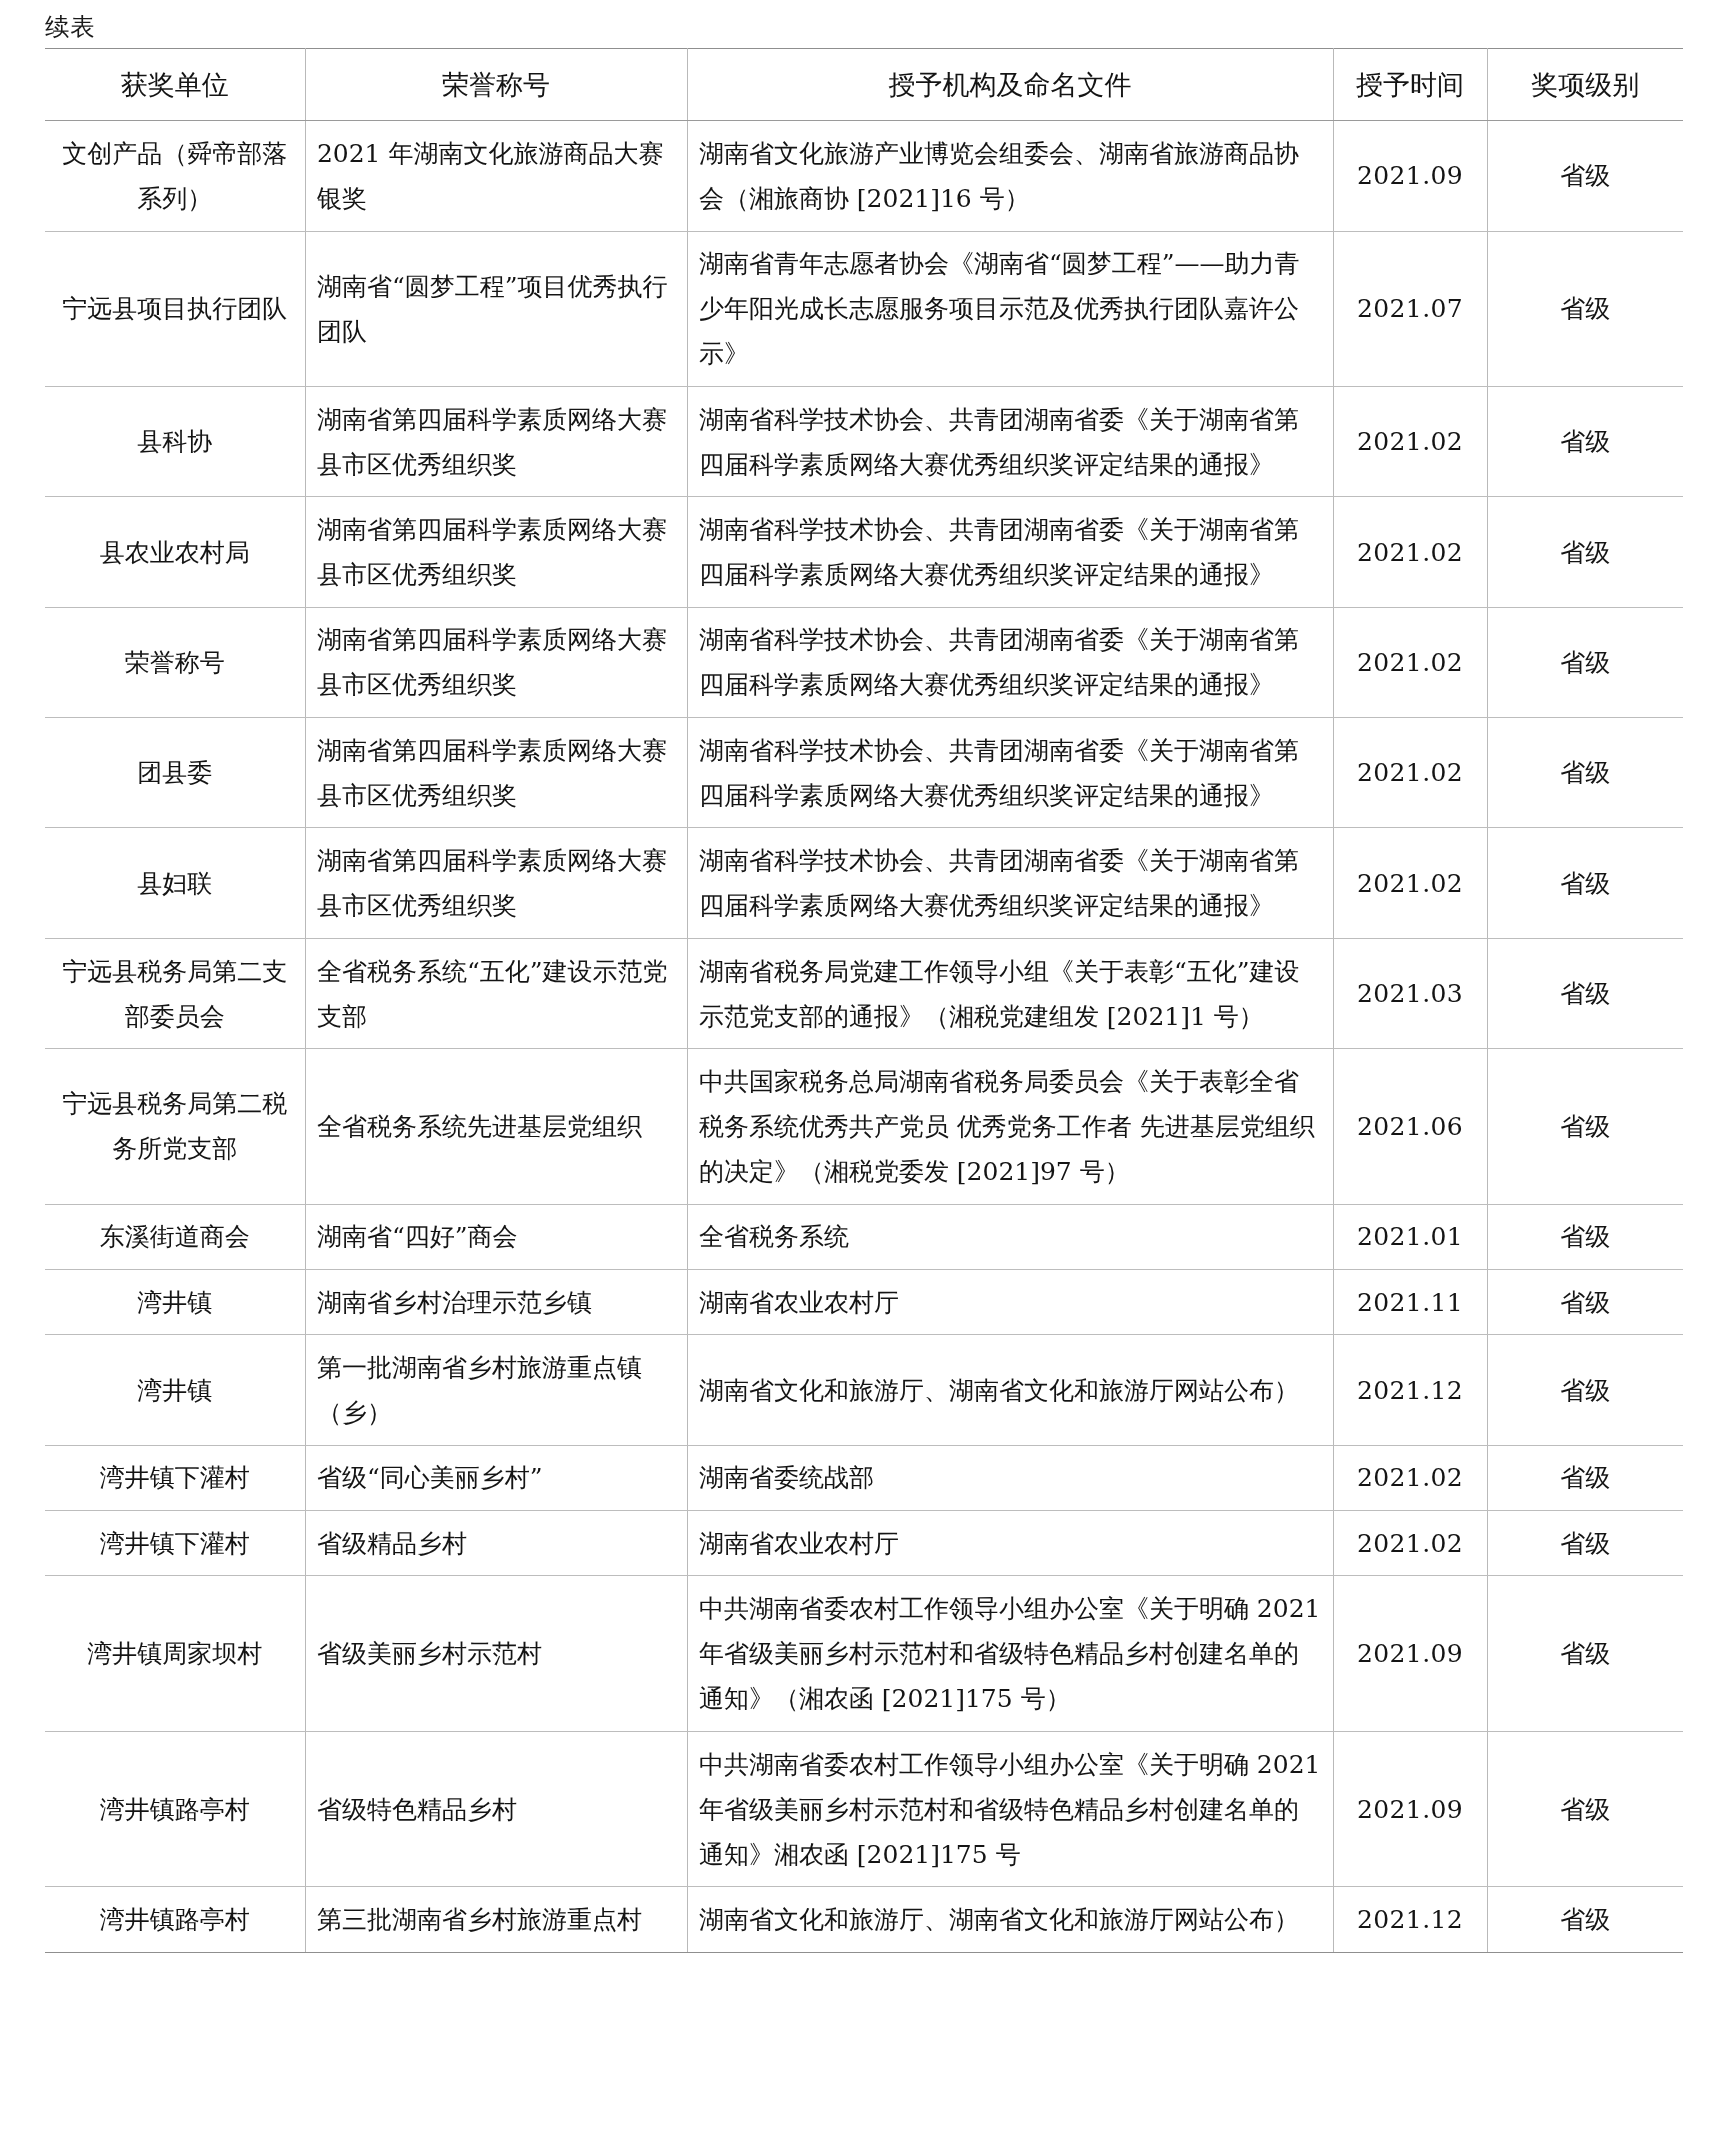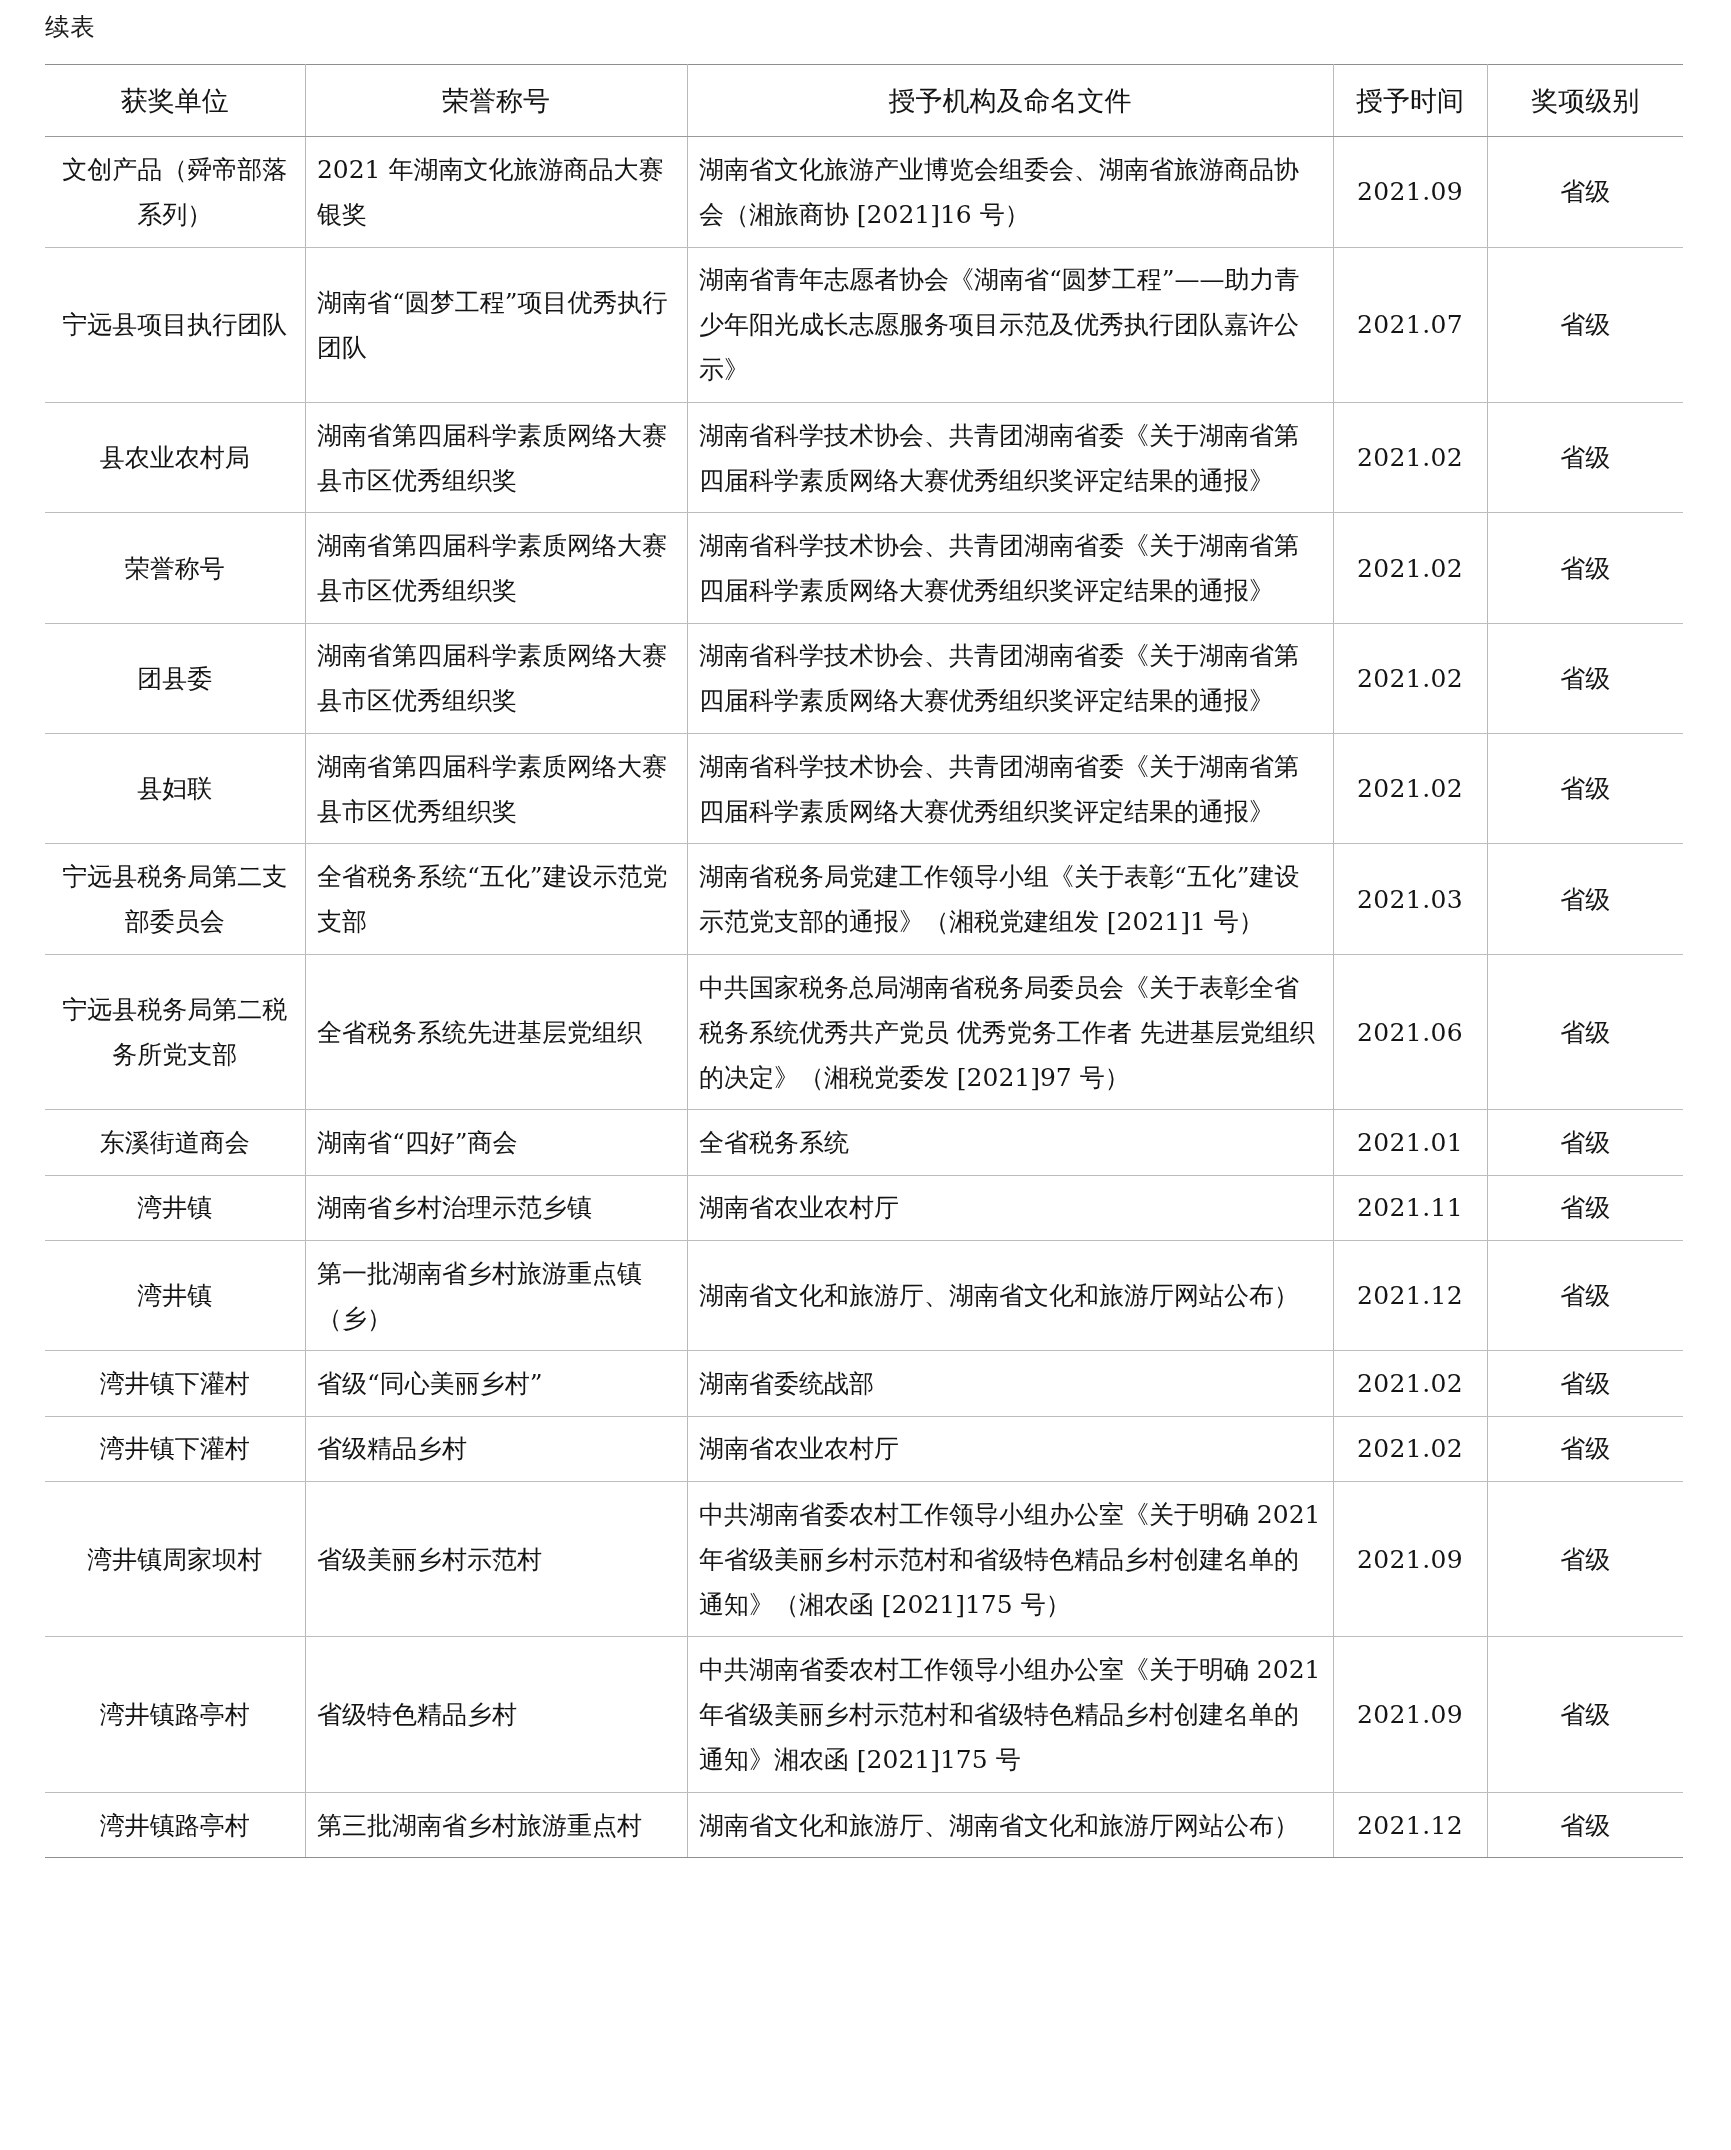--- a/index.html
+++ b/index.html
@@ -28,21 +28,21 @@
     top: 11.4px;
     font-size: 24.4px;
     line-height: 32.5px;
     letter-spacing: 0.8px;
     color: #1a1a1a;
     white-space: nowrap;
   }
   .table-wrap {
     position: absolute;
     left: 45px;
-    top: 64px;
+    top: 48px;
     width: 1638px;
   }
   table.award-table {
     width: 1638px;
     border-collapse: collapse;
     table-layout: fixed;
     background: #fff;
   }
   table.award-table col.c1 { width: 260px; }
   table.award-table col.c2 { width: 382px; }
@@ -141,20 +141,27 @@
             <td class="col-level">省级</td>
           </tr>
           <tr>
             <td class="col-unit">宁远县项目执行团队</td>
             <td class="col-honor">湖南省“圆梦工程”项目优秀执行团队</td>
             <td class="col-org">湖南省青年志愿者协会《湖南省“圆梦工程”——助力青少年阳光成长志愿服务项目示范及优秀执行团队嘉许公示》</td>
             <td class="col-time">2021.07</td>
             <td class="col-level">省级</td>
           </tr>
           <tr>
+            <td class="col-unit">县科协</td>
+            <td class="col-honor">湖南省第四届科学素质网络大赛县市区优秀组织奖</td>
+            <td class="col-org">湖南省科学技术协会、共青团湖南省委《关于湖南省第四届科学素质网络大赛优秀组织奖评定结果的通报》</td>
+            <td class="col-time">2021.02</td>
+            <td class="col-level">省级</td>
+          </tr>
+          <tr>
             <td class="col-unit">县农业农村局</td>
             <td class="col-honor">湖南省第四届科学素质网络大赛县市区优秀组织奖</td>
             <td class="col-org">湖南省科学技术协会、共青团湖南省委《关于湖南省第四届科学素质网络大赛优秀组织奖评定结果的通报》</td>
             <td class="col-time">2021.02</td>
             <td class="col-level">省级</td>
           </tr>
           <tr>
             <td class="col-unit">荣誉称号</td>
             <td class="col-honor">湖南省第四届科学素质网络大赛县市区优秀组织奖</td>
             <td class="col-org">湖南省科学技术协会、共青团湖南省委《关于湖南省第四届科学素质网络大赛优秀组织奖评定结果的通报》</td>

